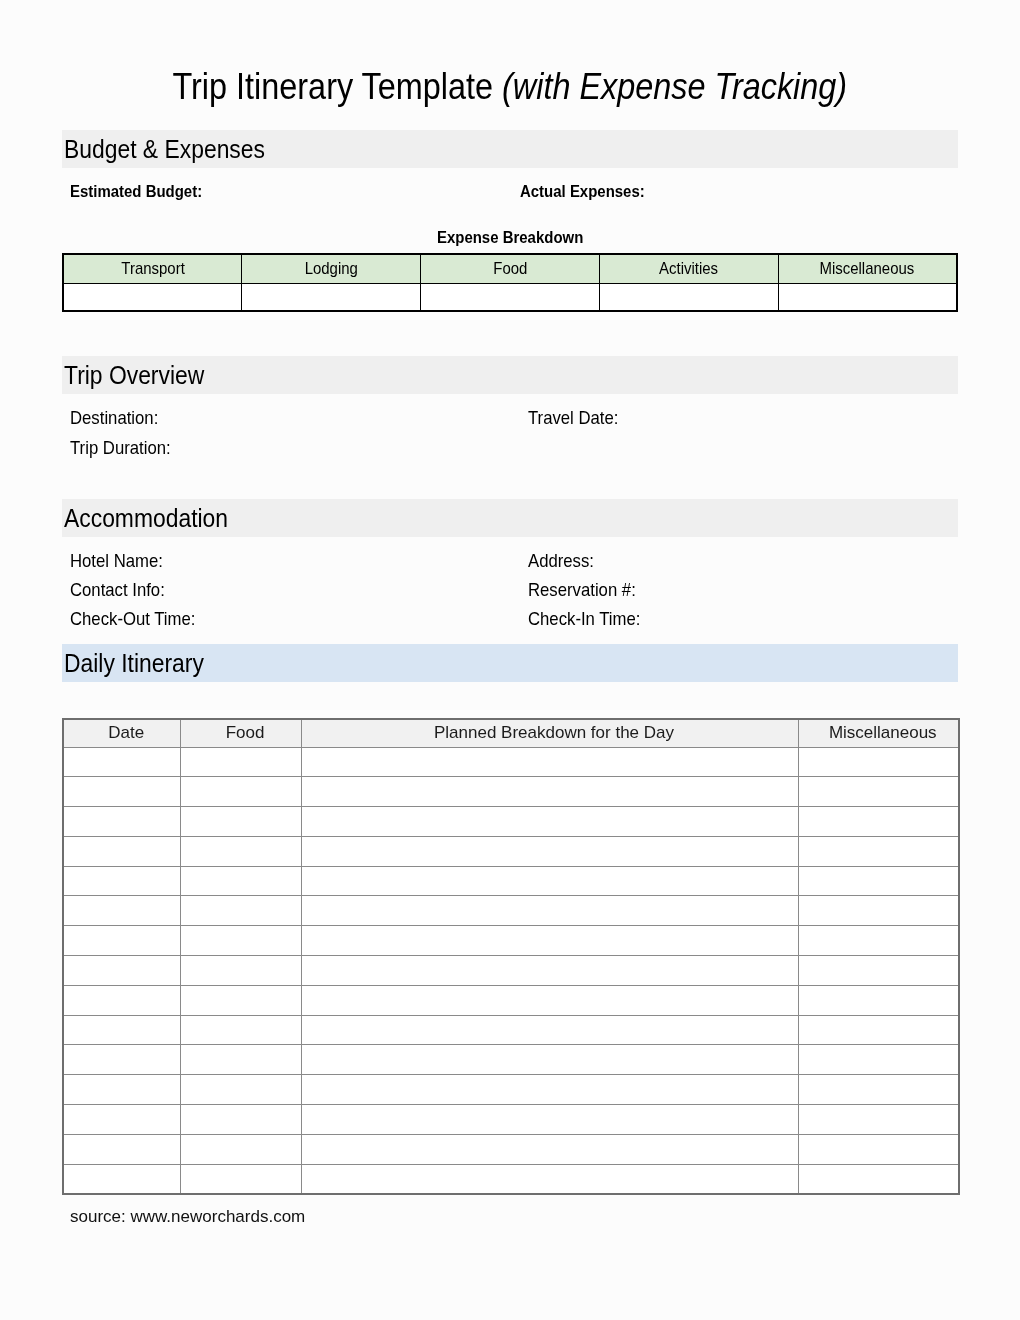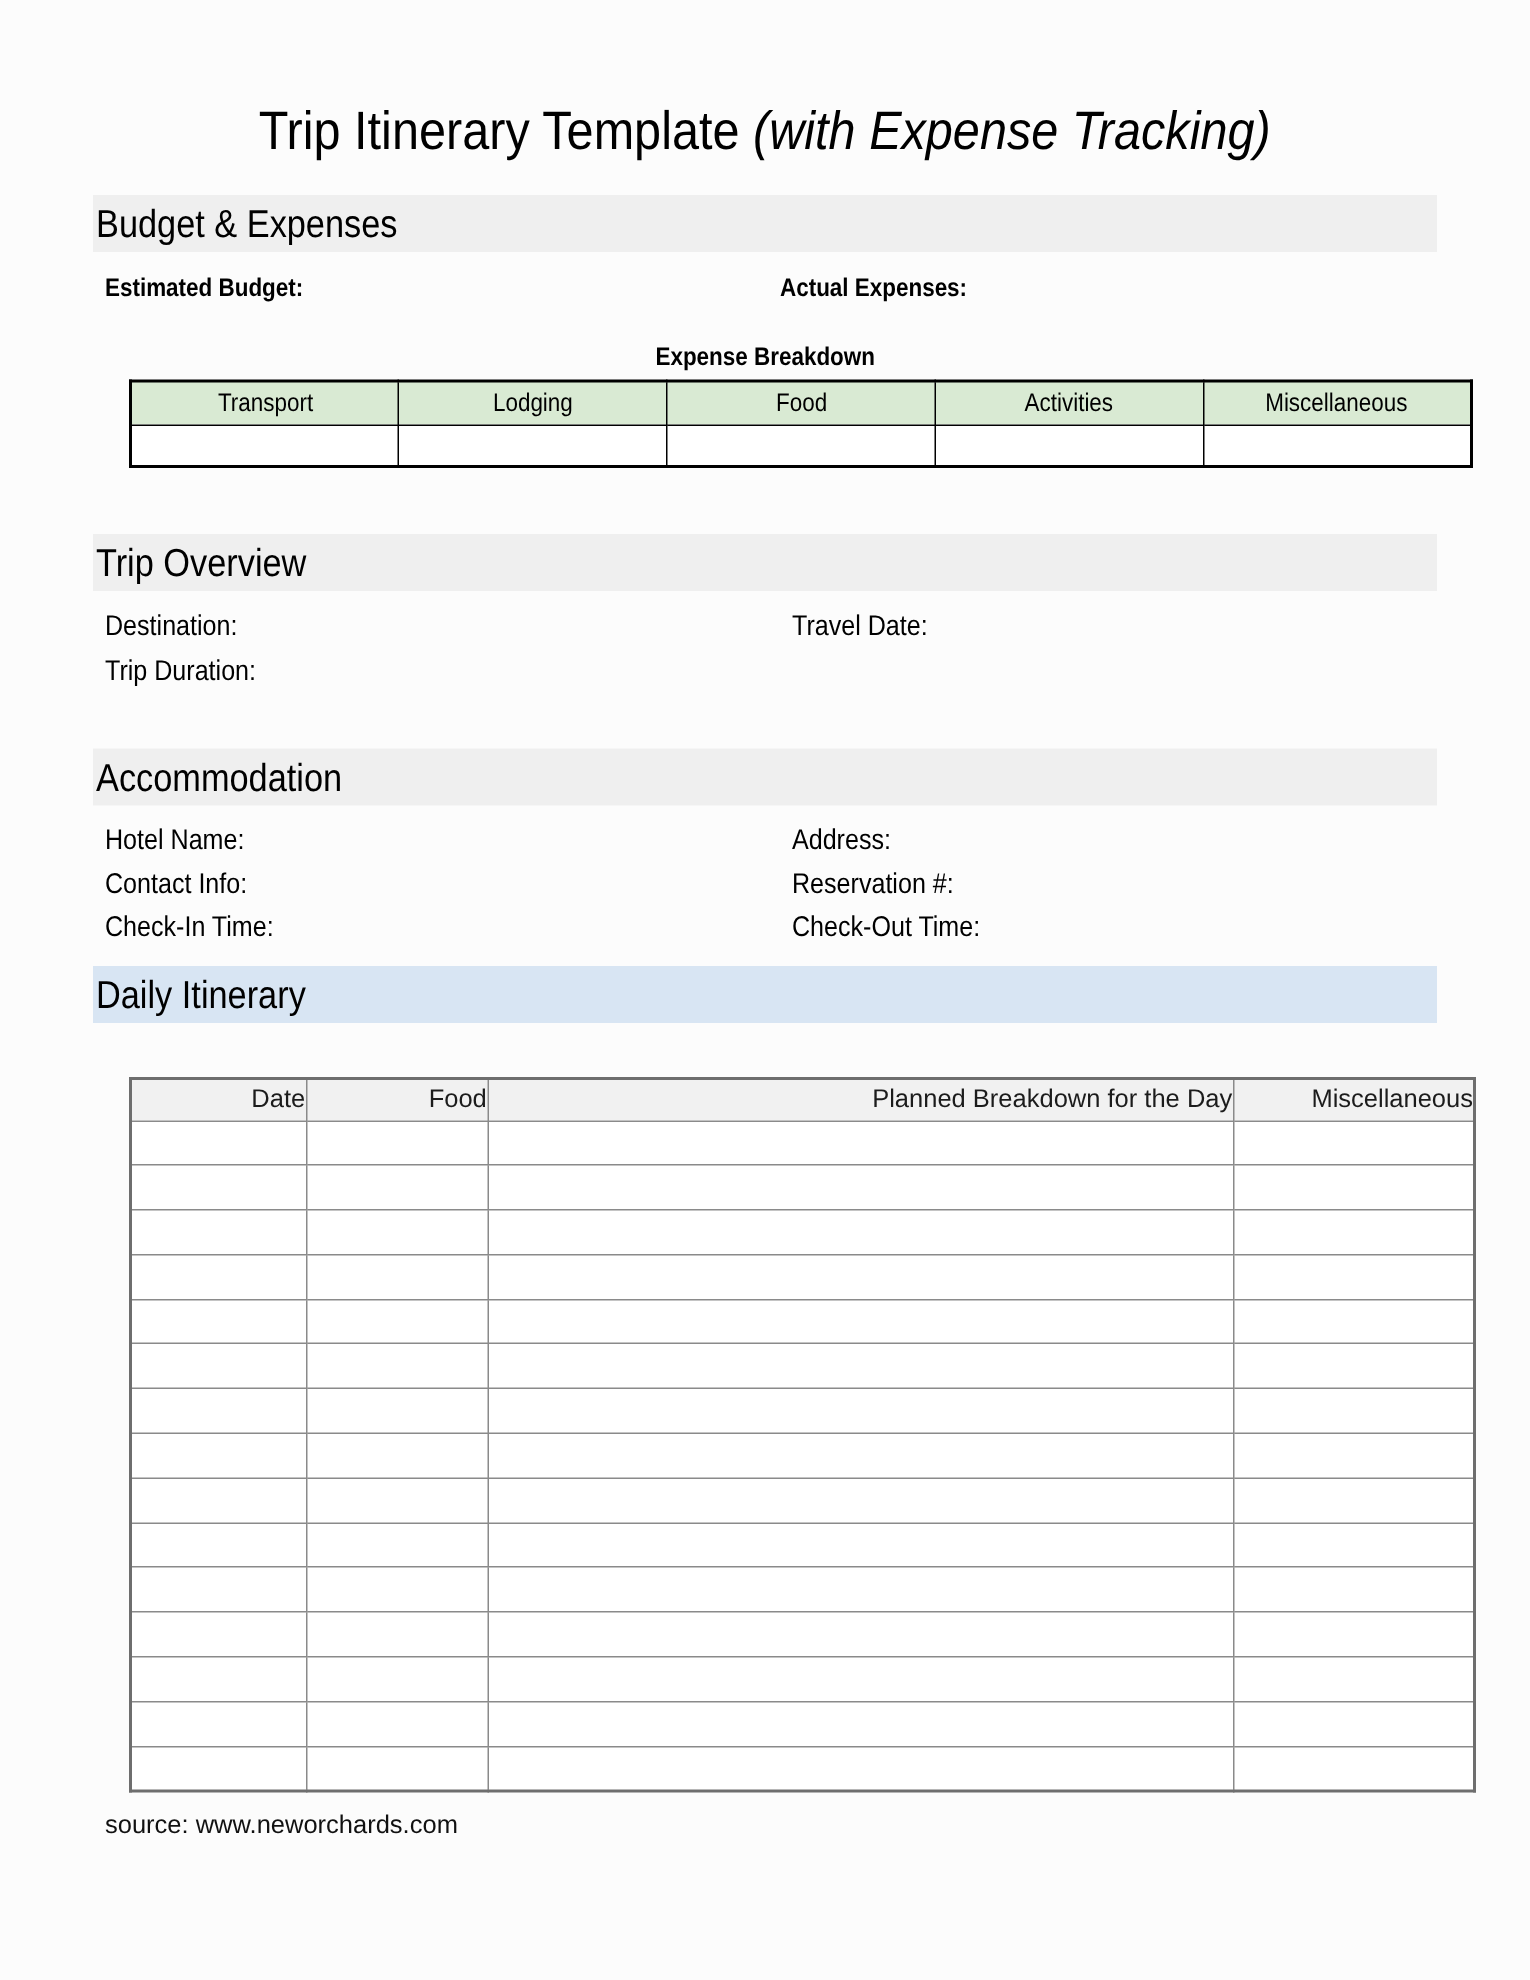--- a/index.html
+++ b/index.html
@@ -32,36 +32,36 @@
   .label-row { font-size:17px; line-height:22px; }
   .bold-label { font-weight:700; }
   .field-grid { display:grid; grid-template-columns:458px 438px; font-size:19px; }
   .field-grid .cell { padding-left:8px; }
   .field-grid.r30 .cell { height:30px; line-height:30px; }
   .field-grid.r29 .cell { height:29px; line-height:29px; }
 
   .breakdown-title { top:227px; text-align:center; font-size:17px; font-weight:700; line-height:22px; }
 
   
-  table { border-collapse:collapse; table-layout:fixed; width:896px;margin-left:24px; }
+  table { border-collapse:collapse; table-layout:fixed; width:896px; }
   .expense-table { top:253px; }
   .expense-table table { border:2px solid #000; }
   .expense-table th, .expense-table td { border:1.5px solid #000; }
   .expense-table th {
     background:#d9ead3; height:29px; font-size:17px; font-weight:400; text-align:center; vertical-align:middle;
   }
   .expense-table td { height:28px; background:#fff; }
 
   
   .itin-table { top:718px; }
   .itin-table table { border:2px solid #6e6e6e; }
   .itin-table th, .itin-table td { border:1px solid #8a8a8a; }
   .itin-table th {
     background:#f1f1f1; height:28px; font-size:17px; font-weight:400; color:#1c1c1c;
-    text-align:right; vertical-align:middle; padding-left:9px;
+    text-align:center; vertical-align:middle; padding-left:9px;
   }
   .itin-table td { height:29.8px; background:#fff; }
   .col-date { width:117px; } .col-time { width:121px; } .col-plan { width:497px; } .col-trans { width:161px; }
 
   .source-line { top:1206px; font-size:17px; line-height:22px; padding-left:8px; color:#111; }
 </style>
 </head>
 <body>
 
 <div class="abs title-wrap">
@@ -118,22 +118,22 @@
 
 <div class="abs content-x section-bar" style="top:499px;">
   <span class="nw">Accommodation</span>
 </div>
 
 <div class="abs content-x field-grid r29" style="top:546px;">
   <div class="cell"><span class="nw">Hotel Name:</span></div>
   <div class="cell"><span class="nw">Address:</span></div>
   <div class="cell"><span class="nw">Contact Info:</span></div>
   <div class="cell"><span class="nw">Reservation #:</span></div>
+  <div class="cell"><span class="nw">Check-Out Time:</span></div>
   <div class="cell"><span class="nw">Check-In Time:</span></div>
-  <div class="cell"><span class="nw">Check-Out Time:</span></div>
 </div>
 
 <div class="abs content-x section-bar blue" style="top:644px;">
   <span class="nw">Daily Itinerary</span>
 </div>
 
 <div class="abs content-x itin-table">
   <table>
     <thead>
       <tr>

